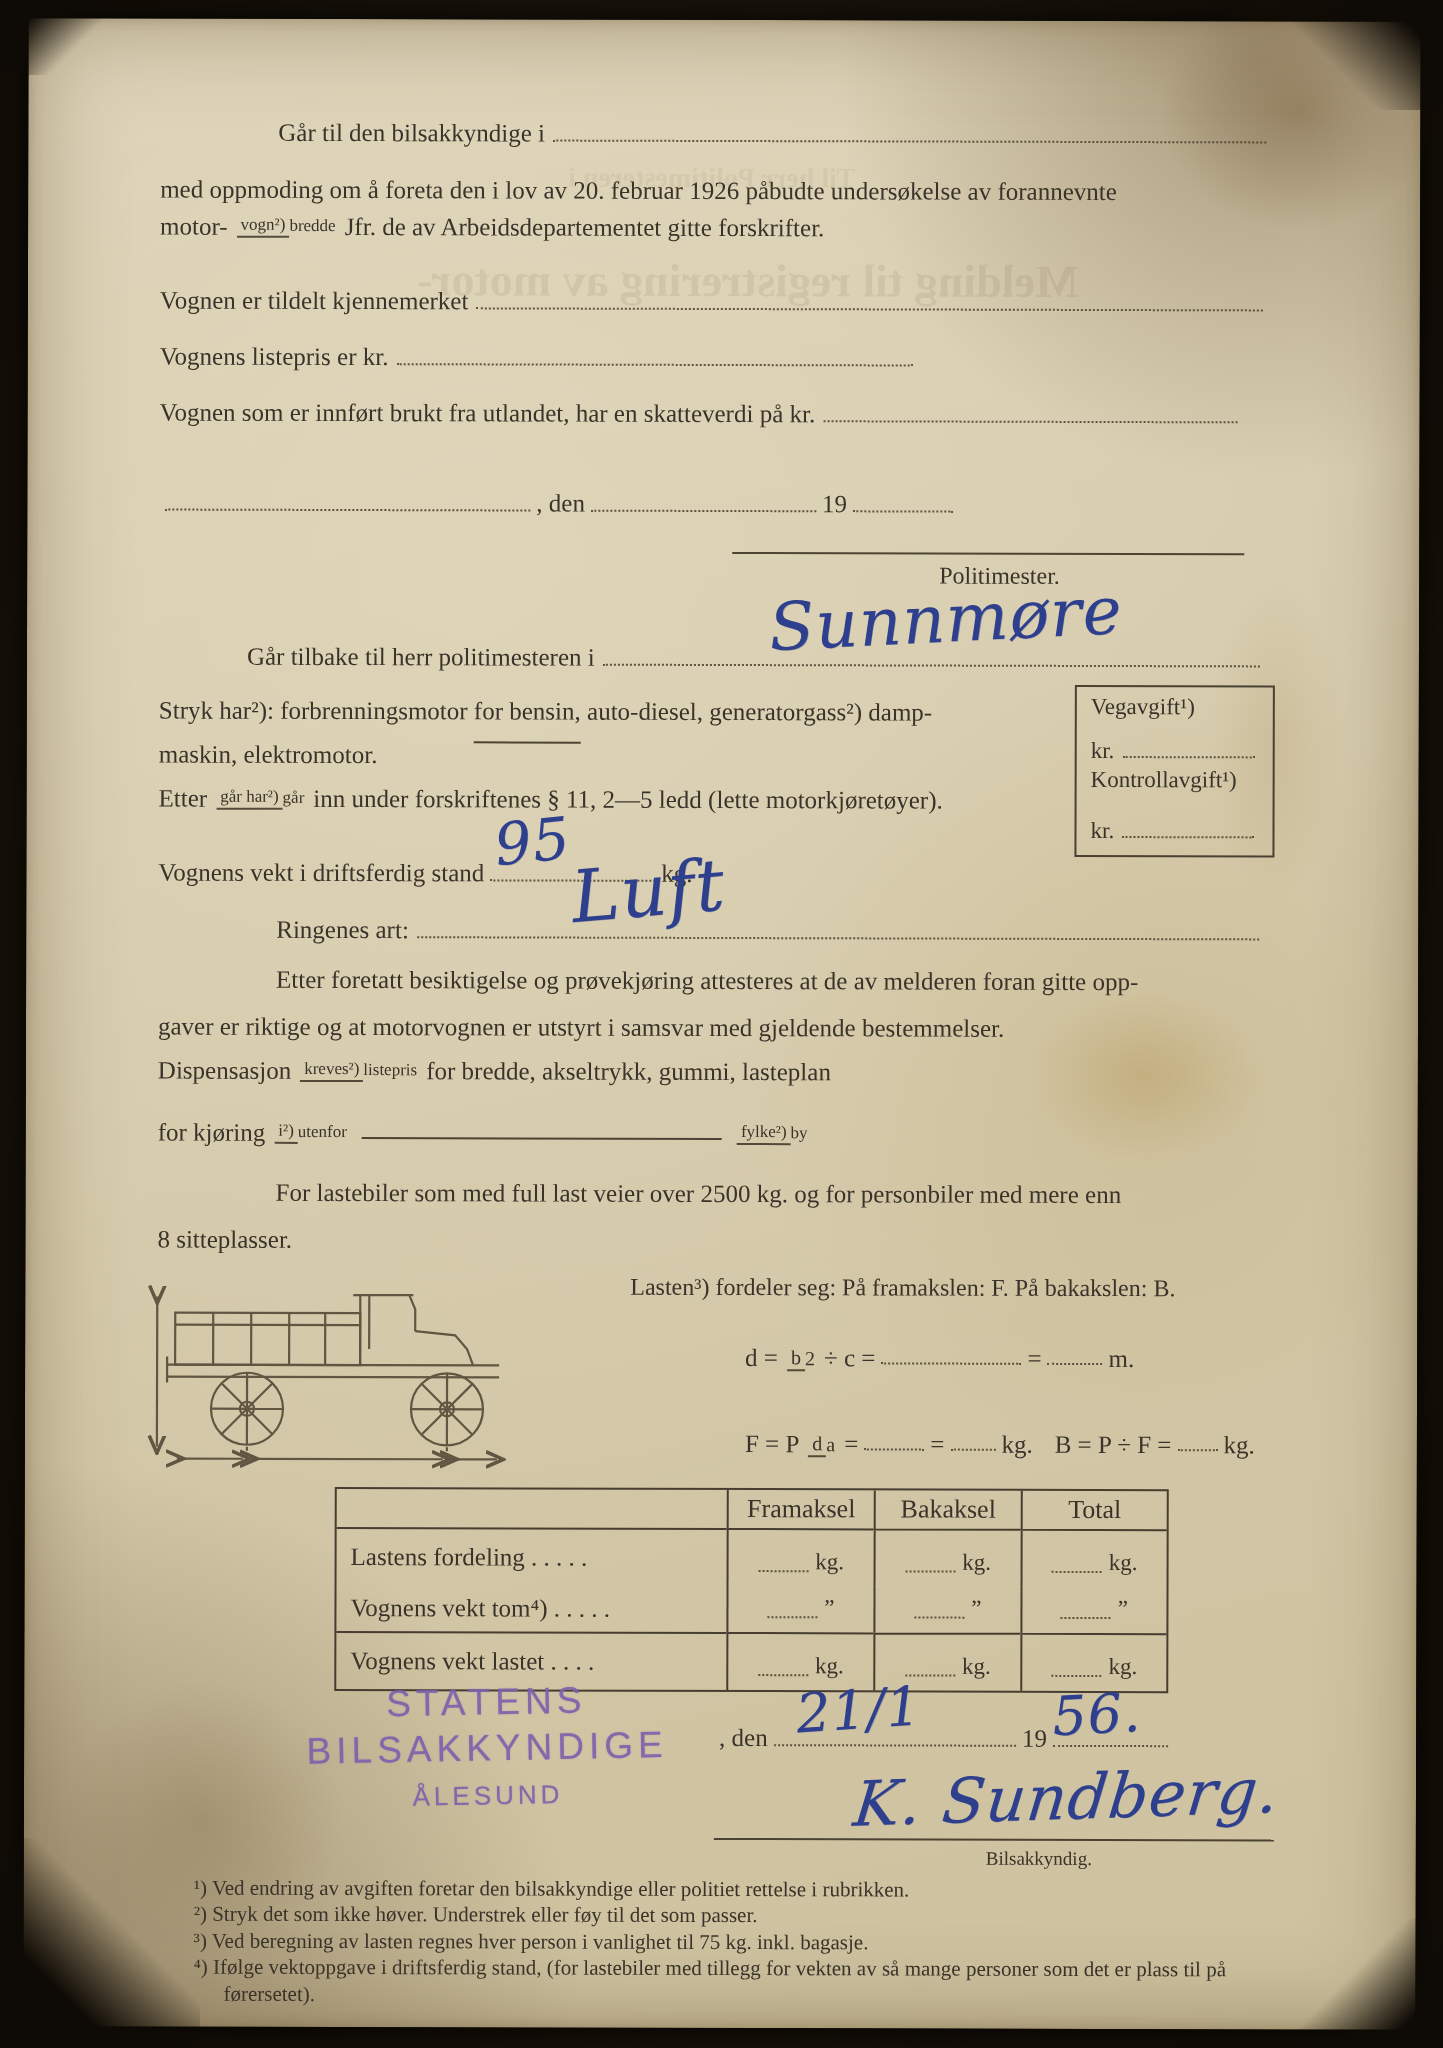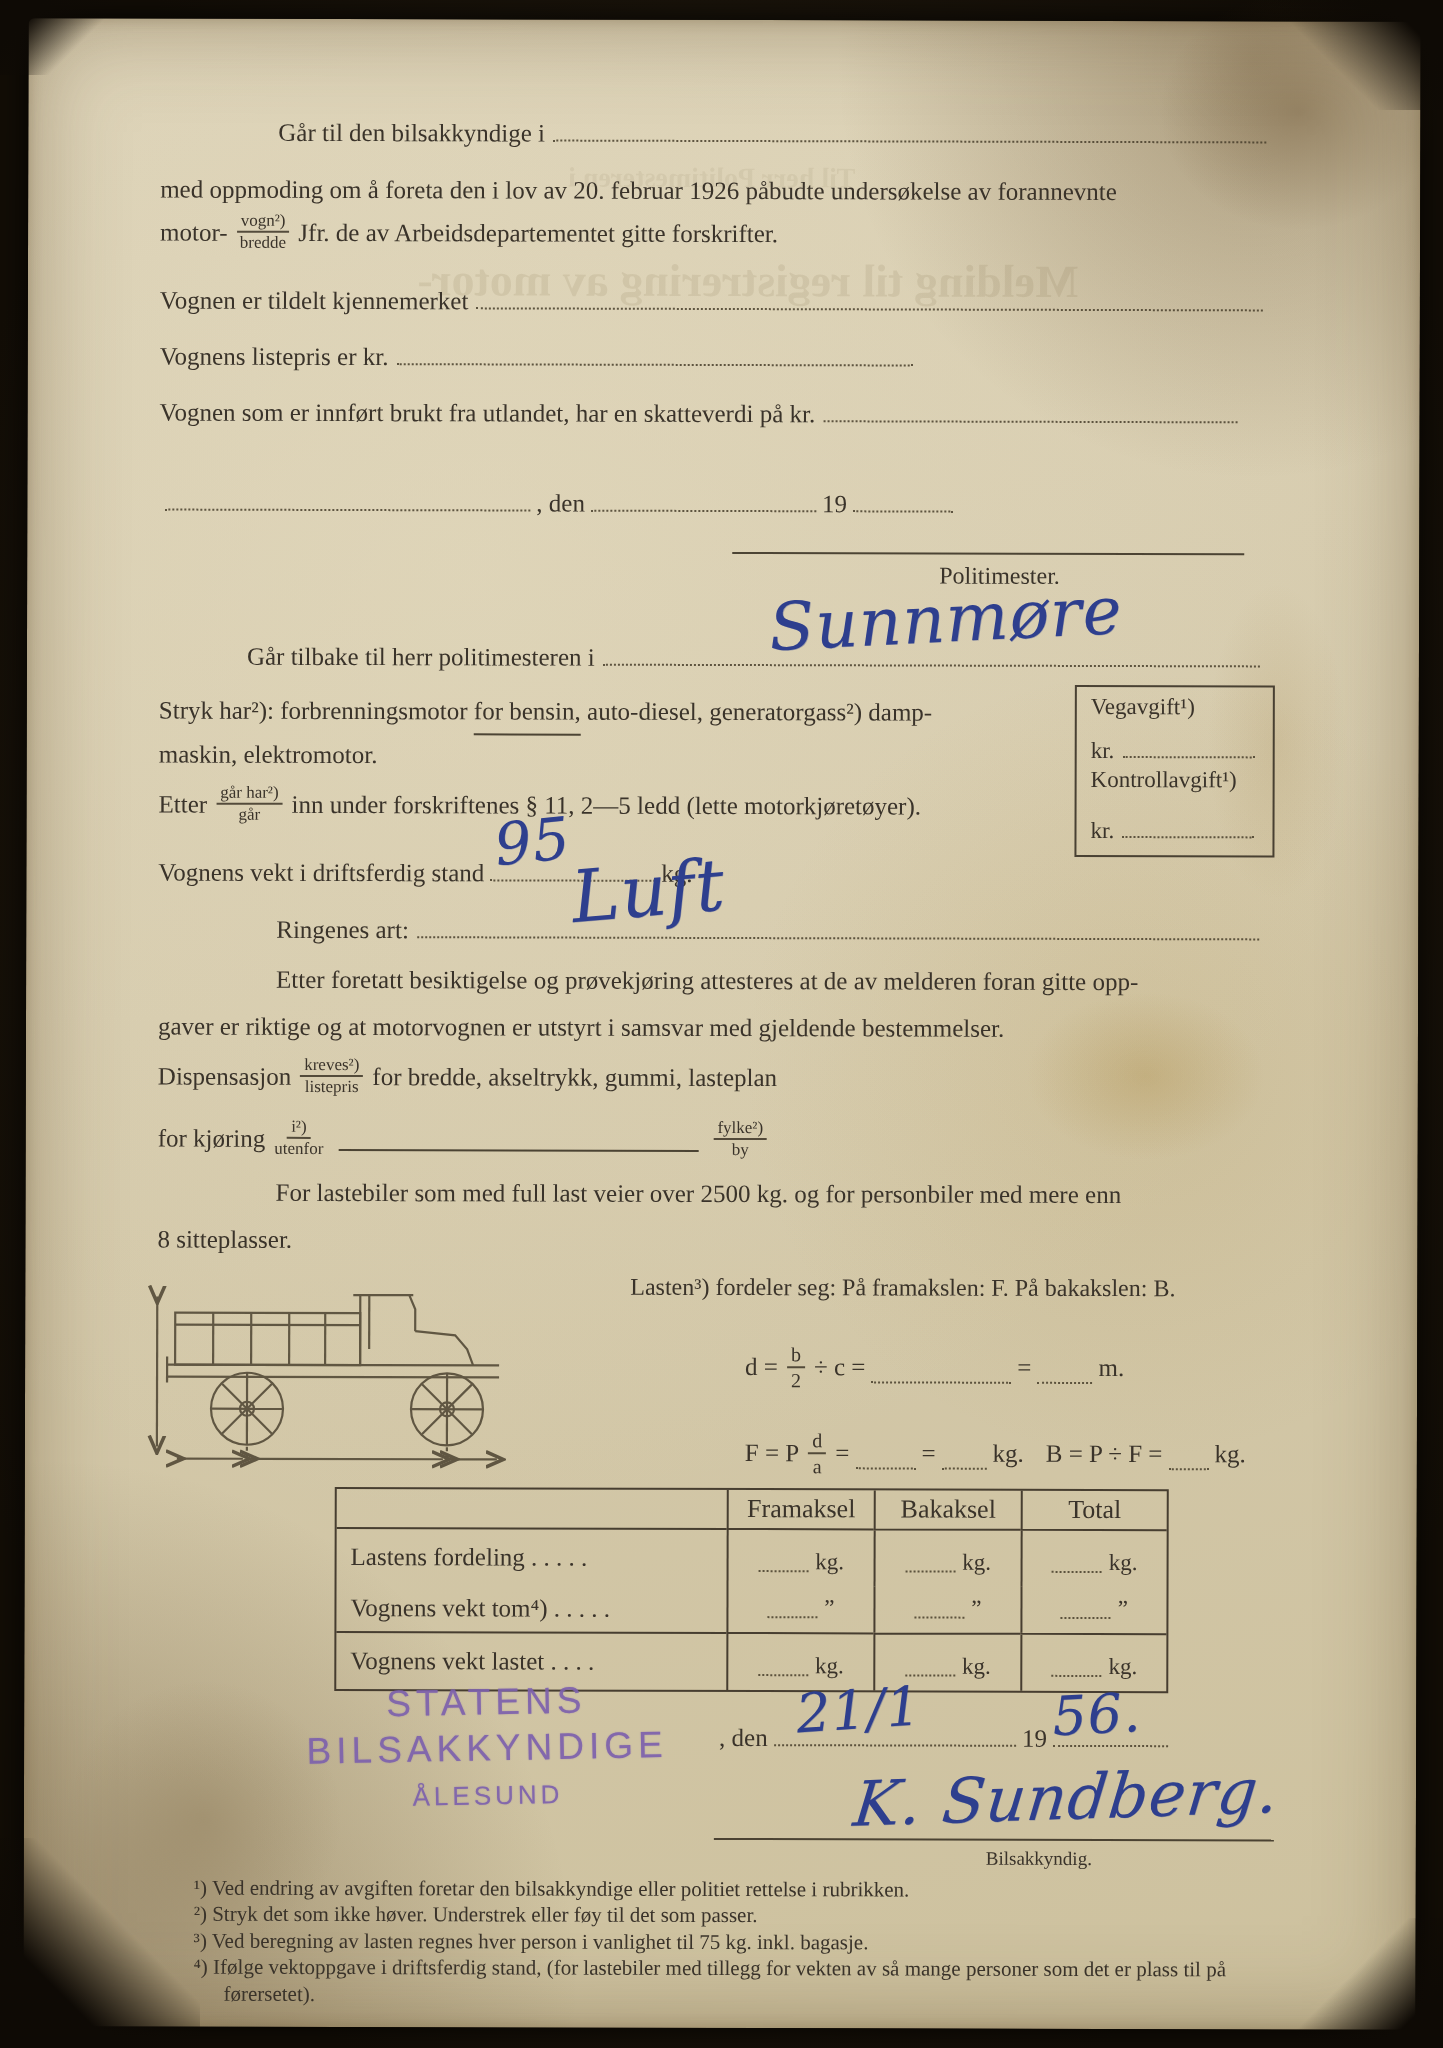--- a/index.html
+++ b/index.html
@@ -22,25 +22,25 @@
   .c-br{right:0;bottom:0;width:170px;height:130px;background:linear-gradient(315deg,#0e0a05 20%,rgba(14,10,5,0) 55%)}
   .stain{position:absolute;pointer-events:none;border-radius:50%}
   .t{position:absolute;white-space:nowrap}
   .row{position:absolute;display:flex;align-items:baseline;white-space:nowrap}
   .fracrow{position:absolute;display:flex;align-items:center;white-space:nowrap}
   .dots{flex:1;min-width:26px;height:4px;border-bottom:2px dotted rgba(72,62,44,.85);margin:0 2px 0 8px}
   .bl{display:inline-block;height:4px;border-bottom:2px dotted rgba(72,62,44,.85);margin:0 6px}
   .fracrow .bl,.fracrow .sbl{align-self:flex-end;margin-bottom:9px}
   .sbl{display:inline-block;height:4px;border-bottom:2px solid rgba(60,52,38,.9);margin:0 6px}
   .solidline{position:absolute;border-bottom:2px solid rgba(60,52,38,.9)}
-  .frac{display:flex;flex-direction:column;align-items:center;font-size:17px;line-height:1.2;margin:0 9px}
+  .frac{display:flex;flex-direction:row;align-items:center;font-size:17px;line-height:1.2;margin:0 9px}
   .frac .ftop{border-bottom:2px solid rgba(60,52,38,.85);padding:0 4px}
   .hand{position:absolute;font-family:"DejaVu Serif",serif;font-style:italic;color:#2e3f8e;
     letter-spacing:1px;text-shadow:.5px .5px 0 rgba(46,63,142,.35);white-space:nowrap}
-  .underl{border-bottom:2px solid rgba(60,52,38,.9);padding-bottom:9px}
+  .underl{border-bottom:2px solid rgba(60,52,38,.9);padding-bottom:17px}
   .ghost{position:absolute;transform:scaleX(-1);color:#6d5a33;font-weight:bold;white-space:nowrap;pointer-events:none}
   #feesbox{position:absolute;left:1048px;top:664px;width:196px;height:168px;border:2px solid rgba(58,50,38,.9);font-size:23px}
   #loadtable{position:absolute;left:310px;top:1468px;width:830px;height:200px;border:2.5px solid rgba(55,47,35,.9);
     display:grid;grid-template-columns:390px 147px 147px 1fr;grid-template-rows:40px 56px 46px 1fr;}
   .hc{border-left:2px solid rgba(55,47,35,.9);border-bottom:2px solid rgba(55,47,35,.9);
     display:flex;align-items:center;justify-content:center;font-size:26px}
   .h0{border-bottom:2px solid rgba(55,47,35,.9)}
   .lc{padding-left:14px;display:flex;align-items:center;font-size:25px}
   .nc{border-left:2px solid rgba(55,47,35,.9);display:flex;align-items:flex-end;justify-content:center;gap:7px;padding-bottom:9px;font-size:23px}
   .nc .cbl{display:inline-block;width:50px;height:3px;border-bottom:2px dotted rgba(72,62,44,.85);margin-bottom:5px}

